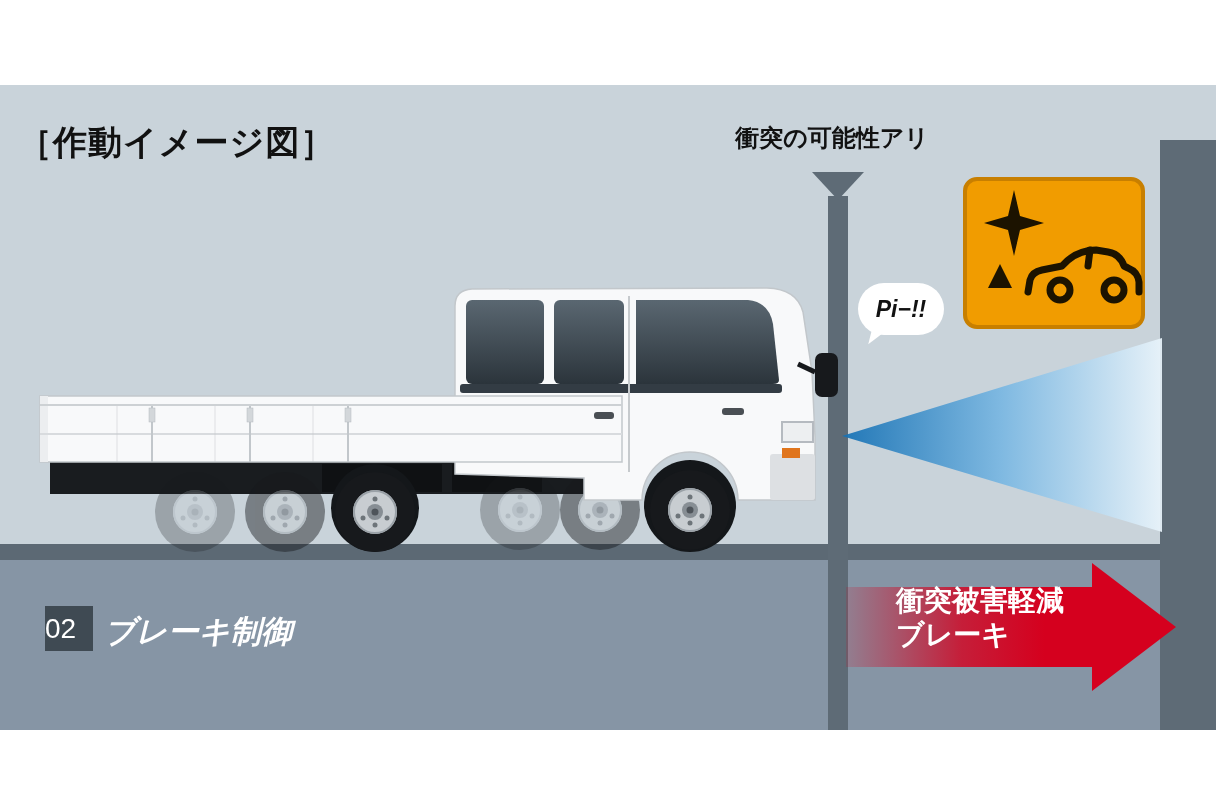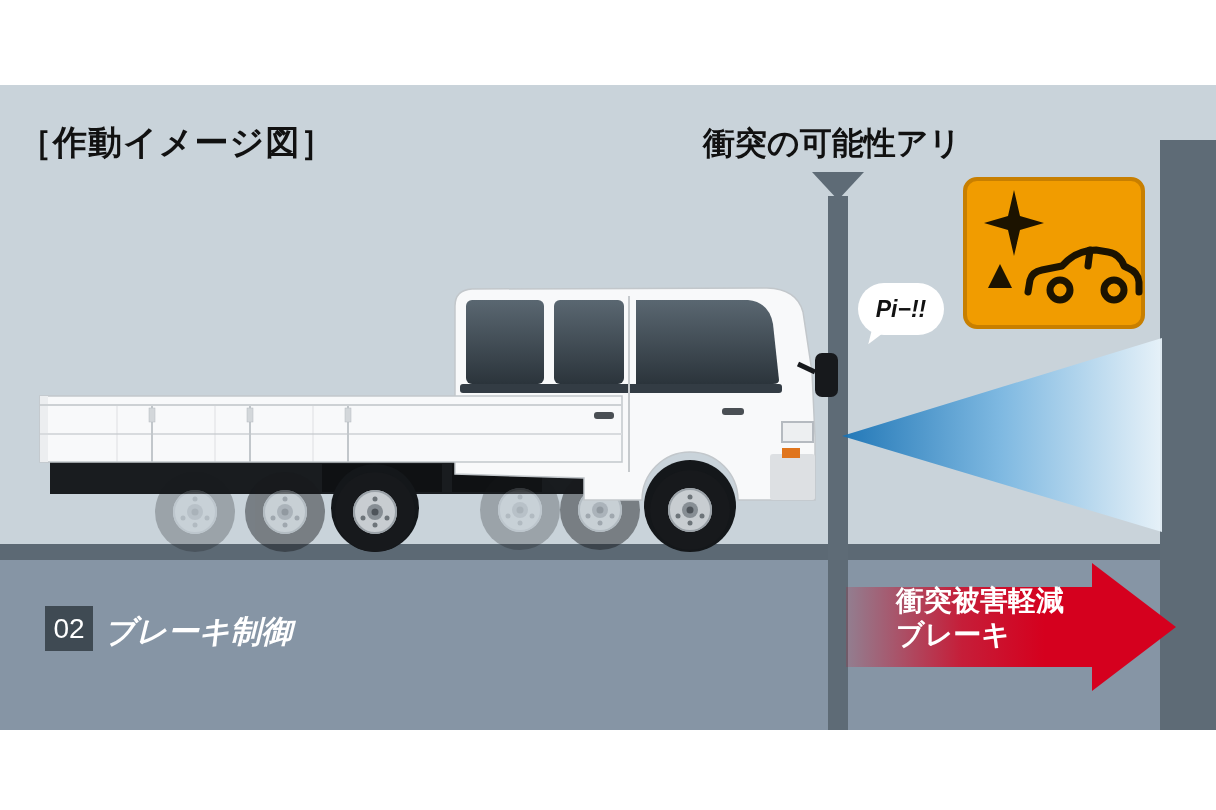--- a/index.html
+++ b/index.html
@@ -5,29 +5,29 @@
   html,body{margin:0;padding:0;background:#ffffff;font-family:"Liberation Sans","DejaVu Sans",sans-serif;}
   .stage{position:relative;width:1216px;height:810px;background:#ffffff;overflow:hidden;border-radius:11px;}
   .abs{position:absolute;}
   .scene{left:0;top:85px;width:1216px;height:645px;background:#c9d3da;}
   .wall{left:1160px;top:140px;width:56px;height:590px;background:#5e6b76;}
   .road{left:0;top:544px;width:1160px;height:16px;background:#5c6974;}
   .lower{left:0;top:560px;width:1160px;height:170px;background:#8695a5;}
   .pole{left:828px;top:196px;width:20px;height:534px;background:#5e6b76;}
   .pole-tri{left:812px;top:172px;width:0;height:0;border-left:26px solid transparent;border-right:26px solid transparent;border-top:28px solid #5e6b76;}
   .title{left:18px;top:120px;font-size:34px;font-weight:700;color:#111111;letter-spacing:1px;white-space:nowrap;}
-  .alert-label{left:632px;top:122px;width:400px;text-align:center;font-size:32px;font-weight:600;color:#111111;white-space:nowrap;}
+  .alert-label{left:632px;top:122px;width:400px;text-align:center;font-size:24px;font-weight:600;color:#111111;white-space:nowrap;}
   .lamp{left:962px;top:176px;width:184px;height:154px;}
   .bubble{left:858px;top:283px;width:86px;height:52px;background:#ffffff;border-radius:26px;display:flex;align-items:center;justify-content:center;font-size:23px;font-weight:700;color:#111111;font-style:italic;}
   .bubble-tail{left:870px;top:330px;width:0;height:0;border-top:16px solid #ffffff;border-right:13px solid transparent;transform:rotate(14deg);}
   .beam{left:840px;top:332px;width:322px;height:206px;}
   .truck{left:22px;top:272px;width:820px;height:292px;}
   .arrow{left:846px;top:560px;width:334px;height:134px;}
   .arrow-text{left:896px;top:584px;width:220px;text-align:left;color:#ffffff;font-weight:700;font-size:28px;line-height:34px;}
-  .step-badge{left:45px;top:606px;width:48px;height:45px;background:#3f4a53;color:#ffffff;font-size:28px;display:flex;align-items:center;justify-content:center;}
+  .step-badge{left:45px;top:606px;width:48px;height:45px;background:#3f4a53;color:#ffffff;font-size:28px;display:flex;align-items:center;}
   .step-label{left:104px;top:611px;font-size:31px;font-weight:600;color:#ffffff;white-space:nowrap;font-style:italic;}
 </style>
 </head>
 <body>
 
 <div class="stage">
 
   <div class="abs scene"></div>
 
   <div class="abs wall"></div>

